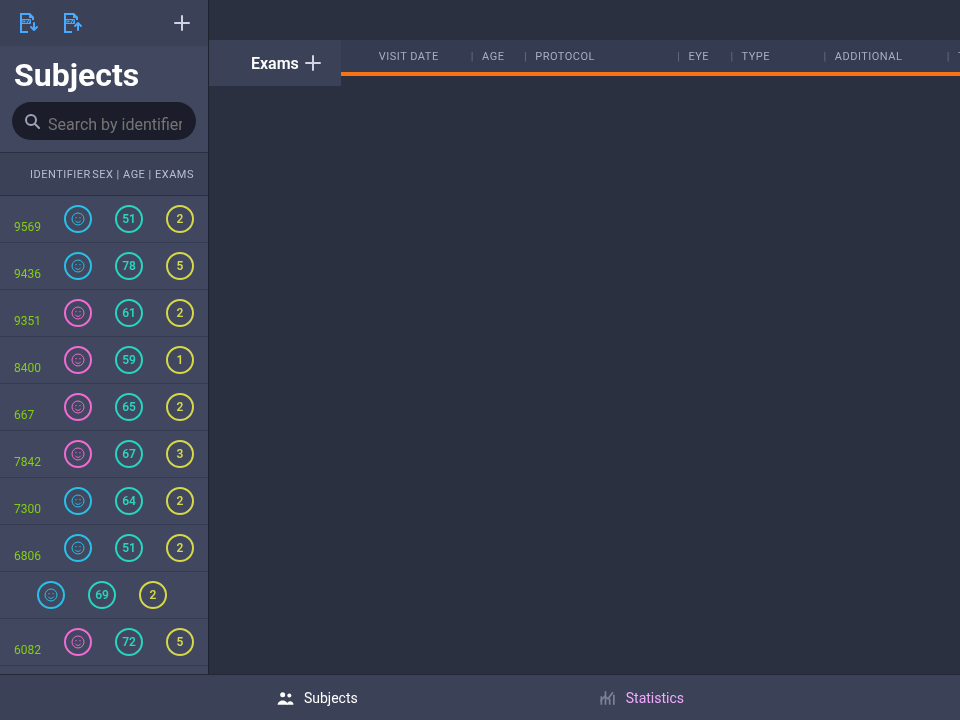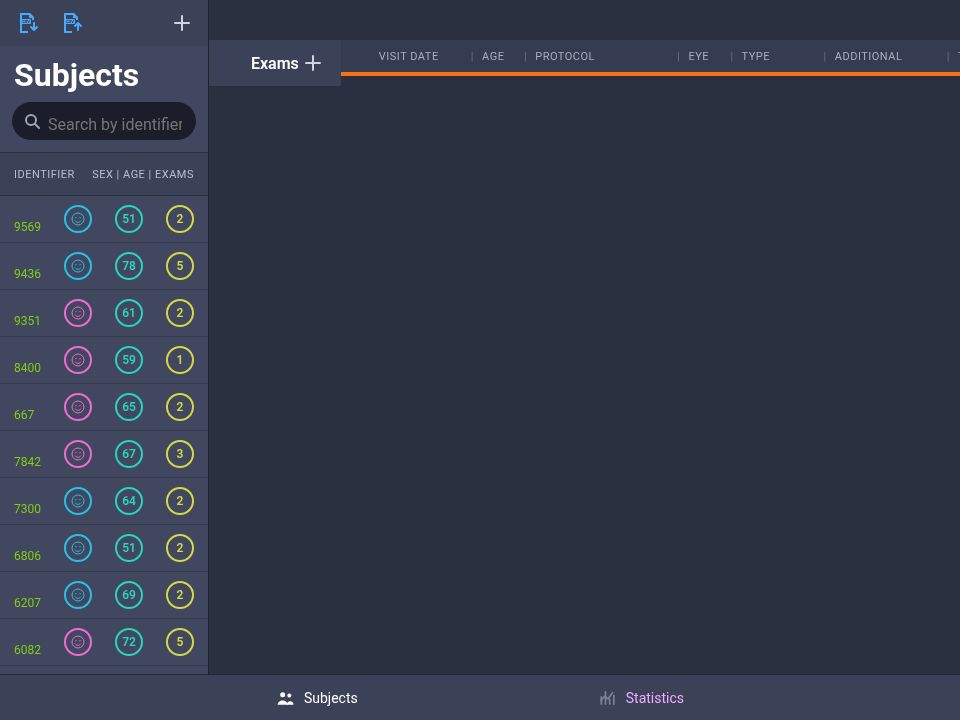--- a/index.html
+++ b/index.html
@@ -11,21 +11,21 @@
   .sidebar-top { height: 46px; display: flex; align-items: center; padding: 0 12px; background: #3b4157; }
   .csv-btn { width: 32px; height: 32px; display: flex; align-items: center; justify-content: center; margin-right: 12px; cursor: pointer; }
   .sidebar-top .spacer { flex:1; }
   .plus-btn { width: 28px; height: 28px; display:flex; align-items:center; justify-content:center; cursor:pointer; color:#cfd3e2; }
   .sidebar-title { font-size: 32px; font-weight: 700; color: #fff; padding: 10px 14px 8px; }
   .search-wrap { padding: 0 12px 12px; }
   .search { width: 100%; height: 38px; background: #1b1e2a; border: none; border-radius: 19px; color: #9ea3b6; padding: 6px 14px 0 36px; font-size: 16px; outline: none; }
   .search-box { position: relative; }
   .search-icon { position: absolute; left: 12px; top: 50%; transform: translateY(-50%); color:#9ea3b6; display:flex; }
   .list-header { height: 44px; background: #3b4157; border-top:1px solid #2b3040; border-bottom:1px solid #2b3040; display:flex; align-items:center; padding: 0 14px; font-size: 11px; letter-spacing: 0.5px; color:#b8bdd0; }
-  .list-header .lh-id { flex:1; }
+  .list-header .lh-id { flex:1;margin-left:16px; }
   .list-header .lh-right { }
   .subject-list { flex:1; overflow-y:auto; }
   .subject-row { height: 47px; display:flex; align-items:center; padding: 0 14px; border-bottom:1px solid #353b50; cursor:pointer; }
   .sr-id { flex:1; font-size:12px; color:#84cc16;margin-top:16px; }
   .badge { width:28px; height:28px; border-radius:50%; border:2px solid; display:flex; align-items:center; justify-content:center; font-size:12px; font-weight:600; margin-left:23px; }
   .sex-m { border-color:#29c0e8; color:#29c0e8; }
   .sex-f { border-color:#f06bd4; color:#f06bd4; }
   .age-b { border-color:#29d4c0; color:#29d4c0; }
   .ex-b  { border-color:#d6d84a; color:#d6d84a; }
   .sex-ico svg { width:16px; height:16px; display:block; }
@@ -191,21 +191,20 @@
                 <circle cx="12" cy="12" r="9" fill="none" stroke="#29c0e8" stroke-width="1.5"></circle>
                 <circle cx="9" cy="10" r="1" fill="#29c0e8"></circle>
                 <circle cx="15" cy="10" r="1" fill="#29c0e8"></circle>
                 <path d="M8 15c1 1.5 2.5 2 4 2s3-.5 4-2" stroke="#29c0e8" stroke-width="1.5" fill="none" stroke-linecap="round"></path>
               </svg>
             </span>
             <span class="badge age-b">51</span>
             <span class="badge ex-b">2</span>
           </div>
           <div class="subject-row">
-            <span class="sr-id">6207</span>
             <span class="badge sex-m sex-ico">
               <svg viewBox="0 0 24 24" width="16" height="16">
                 <circle cx="12" cy="12" r="9" fill="none" stroke="#29c0e8" stroke-width="1.5"></circle>
                 <circle cx="9" cy="10" r="1" fill="#29c0e8"></circle>
                 <circle cx="15" cy="10" r="1" fill="#29c0e8"></circle>
                 <path d="M8 15c1 1.5 2.5 2 4 2s3-.5 4-2" stroke="#29c0e8" stroke-width="1.5" fill="none" stroke-linecap="round"></path>
               </svg>
             </span>
             <span class="badge age-b">69</span>
             <span class="badge ex-b">2</span>

